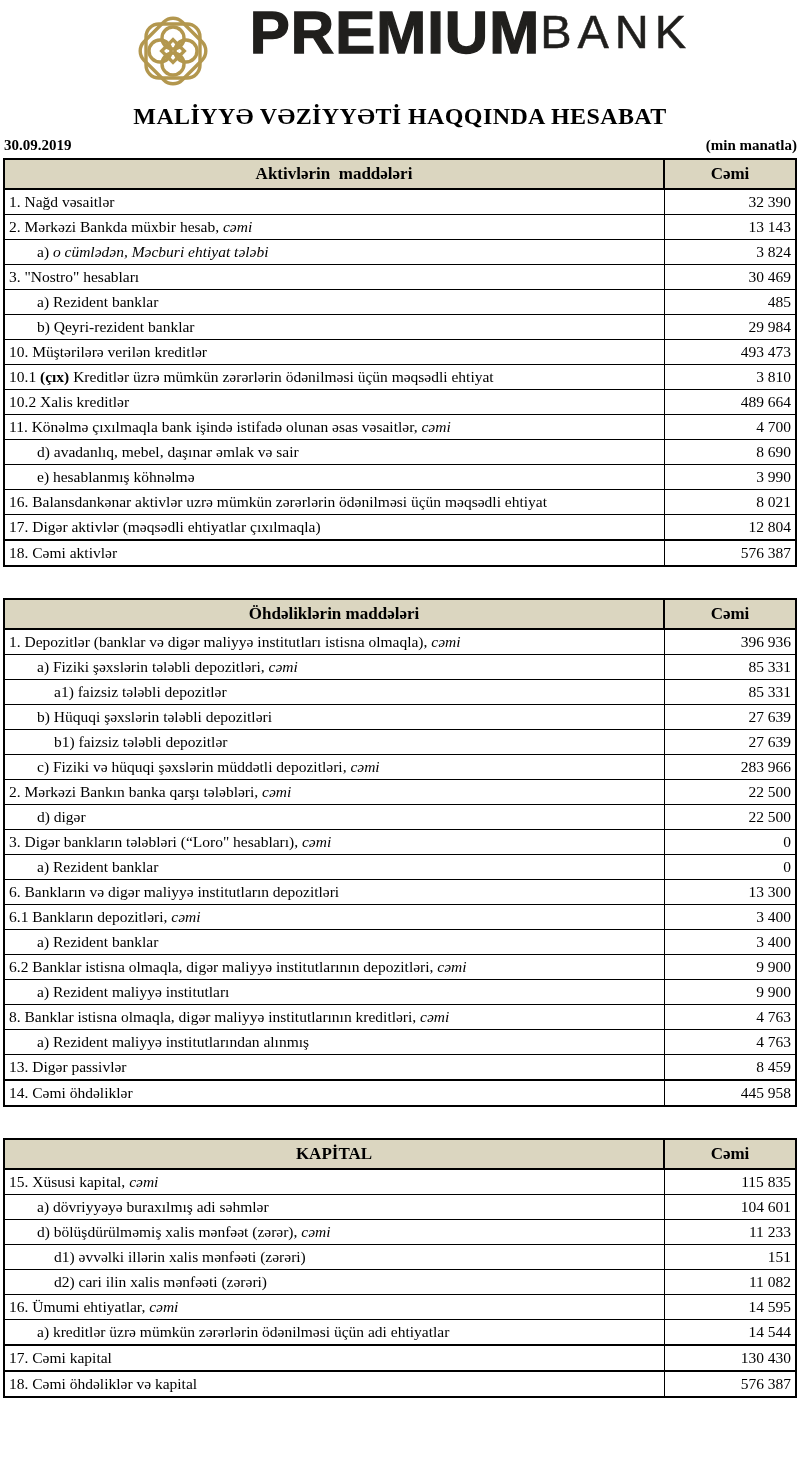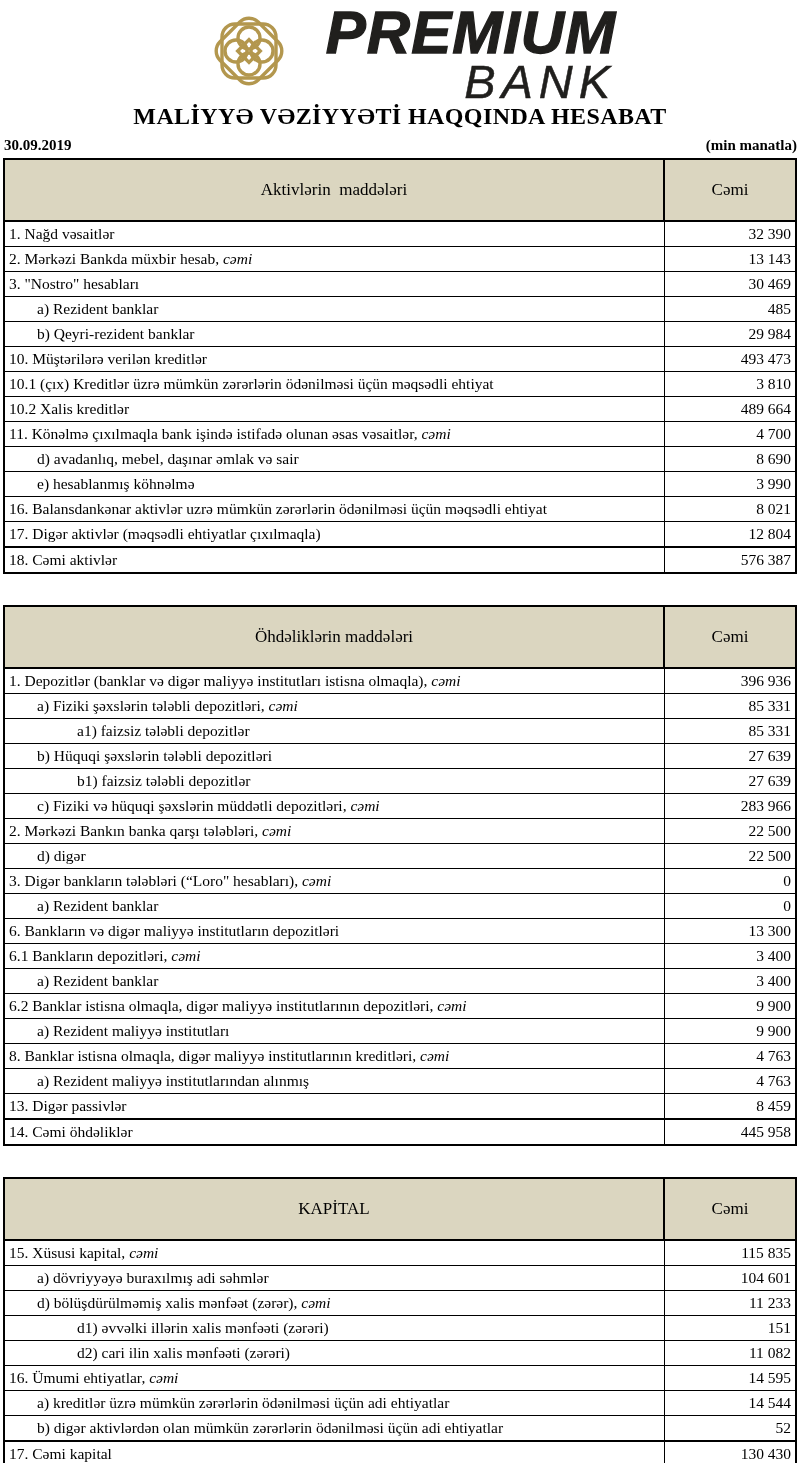--- a/index.html
+++ b/index.html
@@ -23,21 +23,21 @@
   .brand{
     display:flex;
     justify-content:center;
     align-items:flex-start;
     gap:12px;
     padding-top:4px;
     height:100px;
   }
   .logo{width:130px;height:94px;flex:0 0 auto;}
   .logo svg{width:130px;height:94px;display:block;}
-  .brand-text{display:flex;flex-direction:column;align-items:flex-end;font-style:italic;}
+  .brand-text{display:flex;flex-direction:row;align-items:center;}
   .brand-name{
     font-family:"Liberation Sans","DejaVu Sans",sans-serif;
     font-weight:bold;
     font-size:60px;
     line-height:0.95;
     letter-spacing:1px;
     color:var(--ink);
     -webkit-text-stroke:1.3px var(--ink);
   }
   .brand-sub{
@@ -75,49 +75,49 @@
     border-collapse:collapse;
     width:794px;
     table-layout:fixed;
     border:2px solid var(--border);
   }
   table.fin + table.fin{margin-top:31px;}
   col.c-value{width:132px;}
   table.fin th{
     background:var(--header-bg);
     border:2px solid var(--border);
-    font-weight:normal;
+    font-weight:bold;
     font-size:17px;
-    padding:20px 2px;
+    padding:4px 2px;
     height:20px;
     text-align:center;
     white-space:pre;
   }
   table.fin td{
     border:1px solid var(--border);
     font-size:15.5px;
     padding:3px 4px;
     height:18px;
     overflow:hidden;
     white-space:nowrap;
   }
   td.label{padding-left:6px;margin-left:17px;}
   td.label.ind1{padding-left:32px;}
-  td.label.ind2{padding-left:72px;}
+  td.label.ind2{padding-left:49px;}
   td.value{
     text-align:right;
     padding-right:5px;
     border-left:2px solid var(--border);
   }
   tr.total td{
     border-top:2px solid var(--border);
     font-weight:normal;
   }
   .seg-i{font-style:italic;}
-  .seg-b{font-weight:normal;}
+  .seg-b{font-weight:bold;}
 </style>
 </head>
 <body>
 
 <div class="page">
 
   <header class="brand">
     <div class="logo">
       <svg viewBox="0 0 130 94" xmlns="http://www.w3.org/2000/svg" aria-hidden="true">
         <g fill="none" stroke="#b3974e" stroke-width="3.4">
@@ -159,20 +159,24 @@
         <tbody>
           <tr>
             <td class="label"><span>1. Nağd vəsaitlər</span></td>
             <td class="value">32 390</td>
           </tr>
           <tr>
             <td class="label"><span>2. Mərkəzi Bankda müxbir hesab,</span><span class="seg-i"> cəmi</span></td>
             <td class="value">13 143</td>
           </tr>
           <tr>
+            <td class="label ind1"><span>a) </span><span class="seg-i">o cümlədən, Məcburi ehtiyat tələbi</span></td>
+            <td class="value">3 824</td>
+          </tr>
+          <tr>
             <td class="label"><span>3. "Nostro" hesabları</span></td>
             <td class="value">30 469</td>
           </tr>
           <tr>
             <td class="label ind1"><span>a) Rezident banklar</span></td>
             <td class="value">485</td>
           </tr>
           <tr>
             <td class="label ind1"><span>b) Qeyri-rezident banklar</span></td>
             <td class="value">29 984</td>
@@ -338,24 +342,20 @@
             <td class="value">11 082</td>
           </tr>
           <tr>
             <td class="label"><span>16. Ümumi ehtiyatlar,</span><span class="seg-i"> cəmi</span></td>
             <td class="value">14 595</td>
           </tr>
           <tr>
             <td class="label ind1"><span>a) kreditlər üzrə mümkün zərərlərin ödənilməsi üçün adi ehtiyatlar</span></td>
             <td class="value">14 544</td>
           </tr>
-          <tr>
-            <td class="label ind1"><span>b) digər aktivlərdən olan mümkün zərərlərin ödənilməsi üçün adi ehtiyatlar</span></td>
-            <td class="value">52</td>
-          </tr>
           <tr class="total">
             <td class="label"><span>17. Cəmi kapital</span></td>
             <td class="value">130 430</td>
           </tr>
           <tr class="total">
             <td class="label"><span>18. Cəmi öhdəliklər və kapital</span></td>
             <td class="value">576 387</td>
           </tr>
         </tbody>
       </table>

